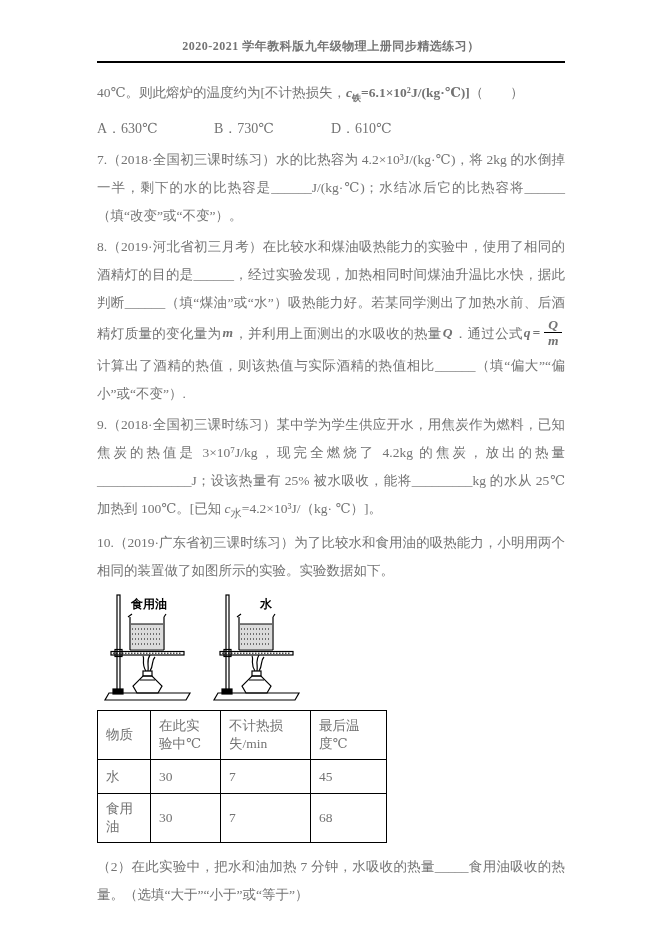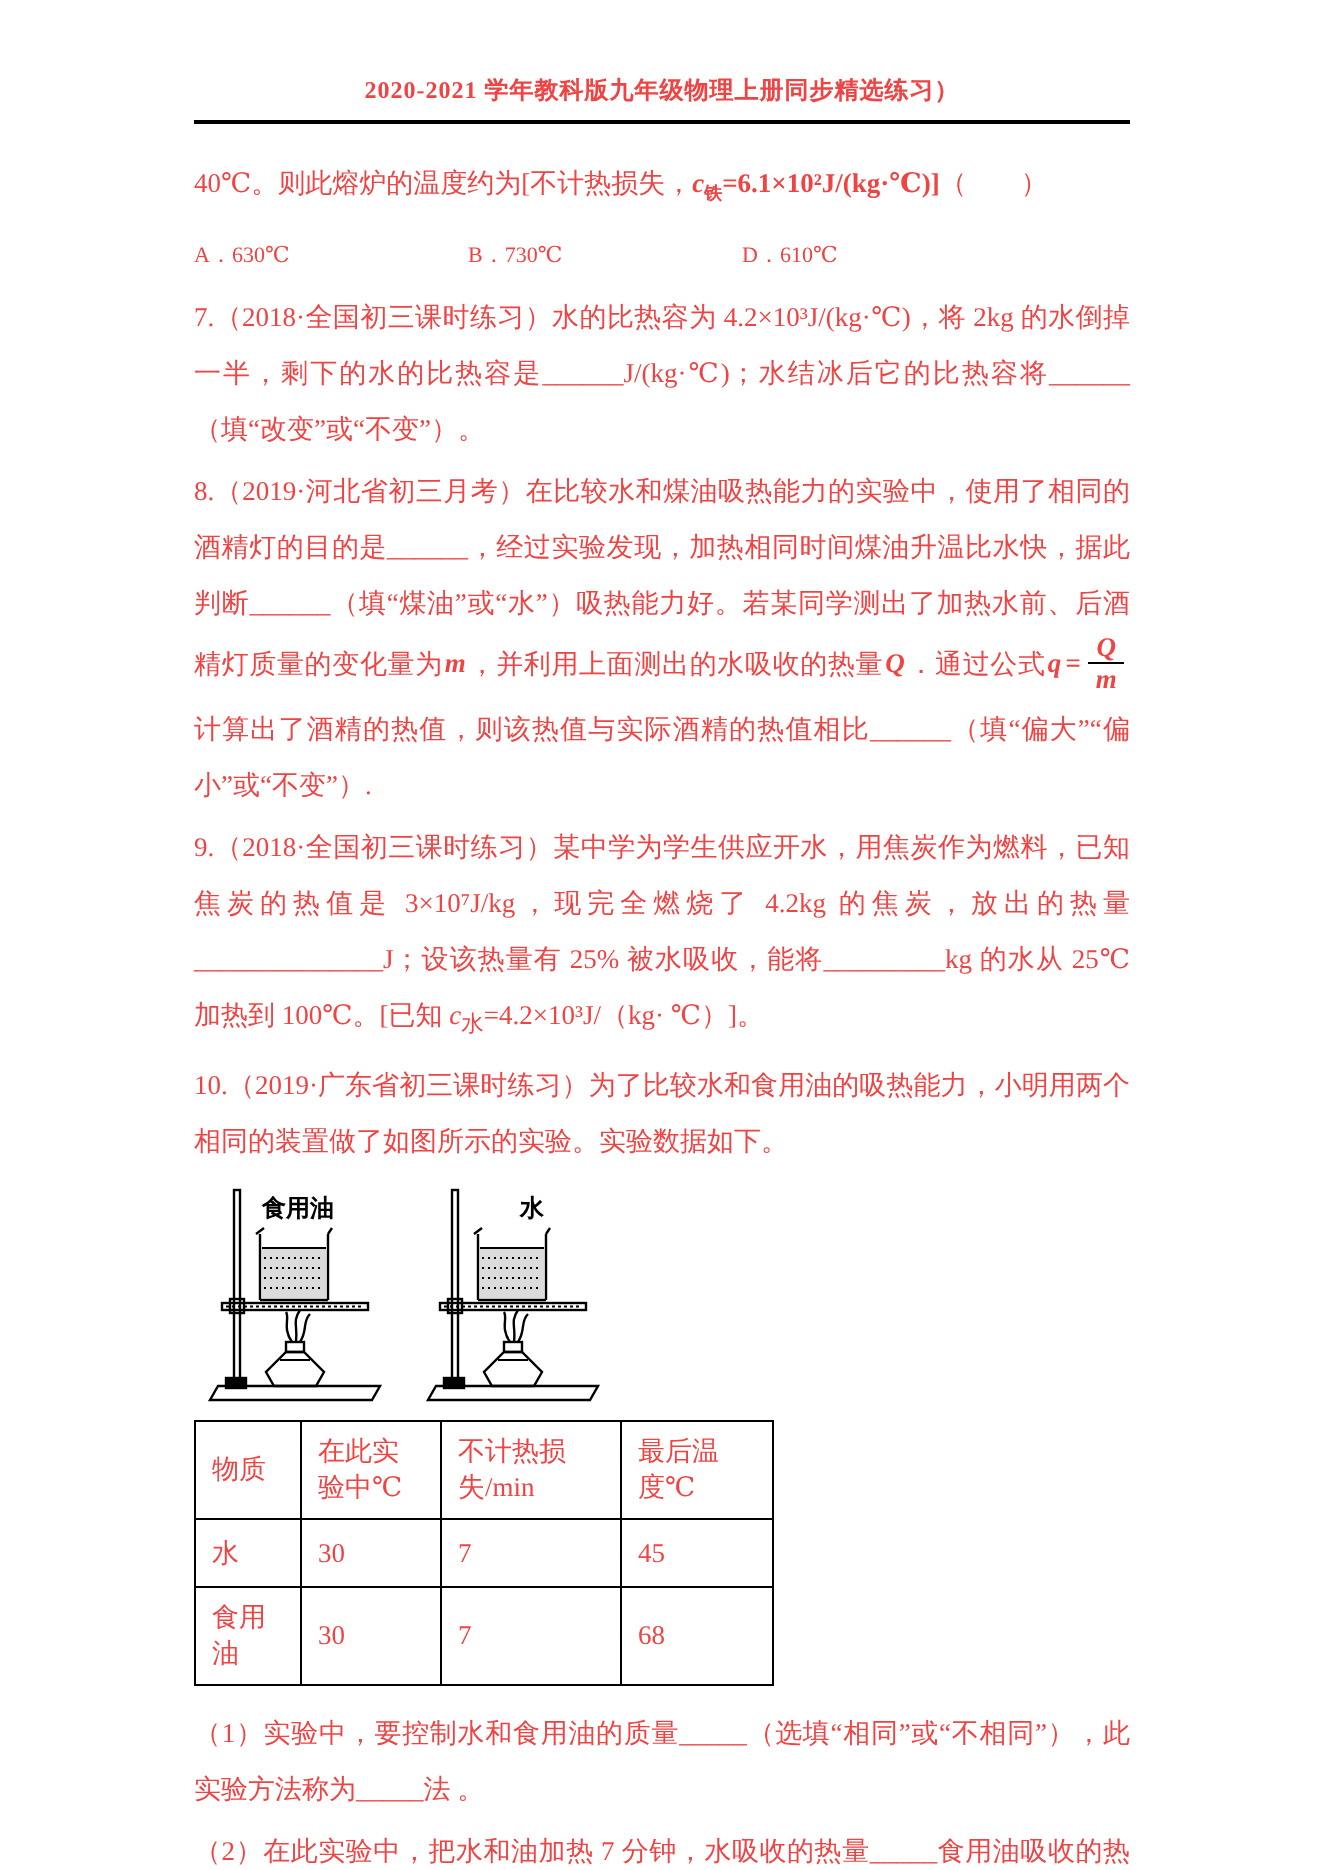--- a/index.html
+++ b/index.html
@@ -1,19 +1,19 @@
 <!DOCTYPE html>
 <html><head>
 <meta charset="utf-8">
 <style>
   html,body{margin:0;padding:0;background:#ffffff;}
   .page{
     position:relative;
     width:661px;height:935px;
-    background:#ffffff;color:#ef4444;
+    background:#ffffff;color:#737373;
     font-family:"Liberation Serif","DejaVu Serif",serif;
     overflow:hidden;
     box-sizing:border-box;
   }
   .content{padding:36px 96px 0 97px;}
   .header{text-align:center;}
   .header .title{
     font-size:12px;font-weight:bold;letter-spacing:0.5px;
     display:inline-block;padding-bottom:2px;
   }
@@ -24,21 +24,21 @@
   }
   .formula-b{font-weight:bold;}
   .formula-b sub{font-size:9px;}
   .var{font-weight:bold;font-style:italic;padding:0 1px;}
   .frac{
     display:inline-block;vertical-align:middle;text-align:center;
     font-weight:bold;font-style:italic;margin:0 3px 4px 3px;
   }
   .frac .num{display:block;border-bottom:1.4px solid #000;line-height:15px;padding:0 4px;}
   .frac .den{display:block;line-height:15px;}
-  .options{display:flex;font-size:11px;line-height:28px;margin:0 0 3px 0;gap:20px;}
+  .options{display:flex;font-size:14px;line-height:28px;margin:0 0 3px 0;}
   .options span{width:25%;}
   .figure{display:flex;gap:17px;margin:8px 0 4px 5px;}
   .figure svg{display:block;}
   table.data{
     border-collapse:collapse;margin:4px 0 10px 0;
     font-size:13.5px;
     border-radius:29px;
   }
   table.data th,table.data td{
     border:1.6px solid #000;font-weight:normal;text-align:left;
@@ -149,17 +149,16 @@
         </tr>
         <tr>
           <td>食用油</td>
           <td>30</td>
           <td>7</td>
           <td>68</td>
         </tr>
       </tbody>
     </table>
 
-    <p class="q">（1）实验中，要控制水和食用油的质量_____（选填“相同”或“不相同”），此实验方法称为_____法 。</p>
     <p class="q">（2）在此实验中，把水和油加热 7 分钟，水吸收的热量_____食用油吸收的热量。（选填“大于”“小于”或“等于”）</p>
 
   </div>
 </div>
 
 </body></html>

